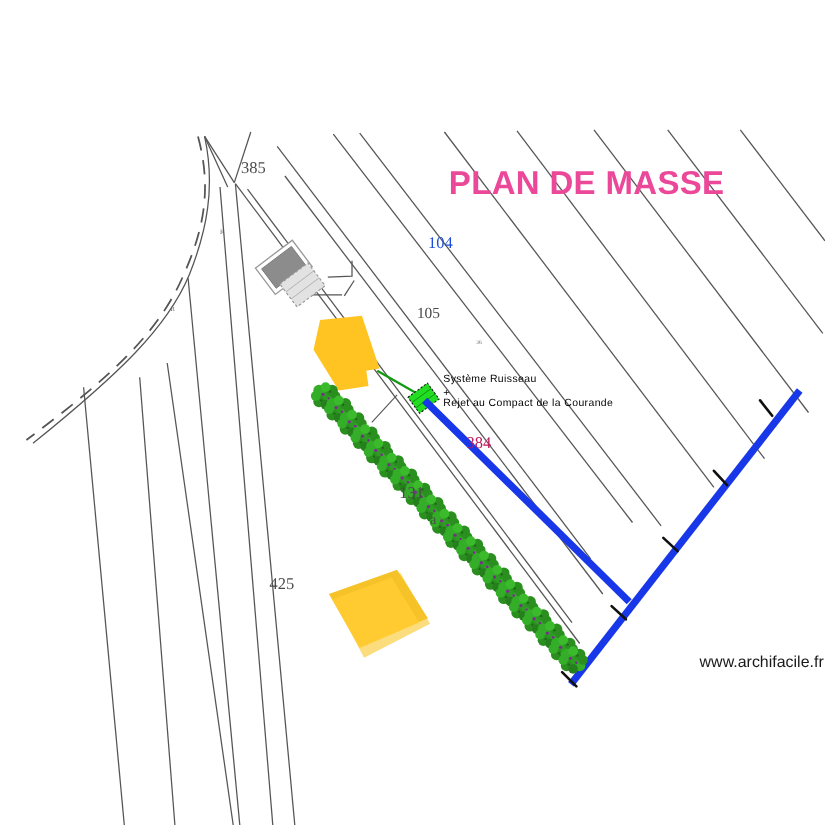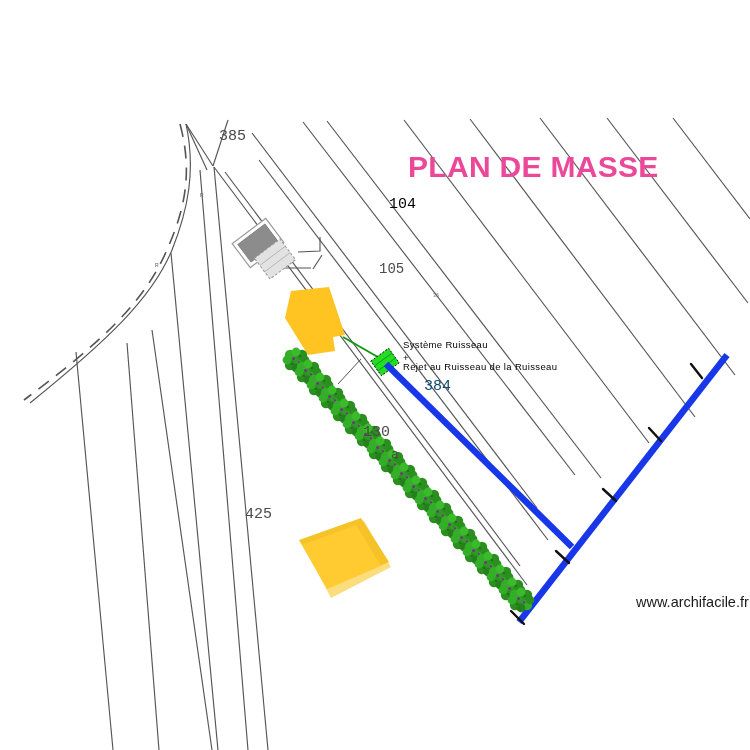--- a/index.html
+++ b/index.html
@@ -19,23 +19,24 @@
   #plan-canvas {
     position: absolute;
     left: 0;
     top: 0;
     width: 750px;
     height: 750px;
   }
   .map-label {
     position: absolute;
     color: #3a3a3a;
-    font-family: Liberation Mono, monospace;
+    font-family: Liberation Serif, serif;
     white-space: nowrap;
     user-select: none;
+    margin-top: 17px;
   }
   #page-title {
     position: absolute;
     left: 408px;
     top: 150px;
     font-family: "Liberation Sans", sans-serif;
     font-size: 30px;
     font-weight: bold;
     color: #ec4899;
     letter-spacing: 0.3px;
@@ -191,28 +192,28 @@
     <use href="#bush" x="512" y="590"></use>
     <use href="#bush" x="521" y="600"></use>
   </g>
 
 </svg>
 
 <div id="page-title">PLAN DE MASSE</div>
 
 <div class="annot-line" style="left:403px; top:339px;">Système Ruisseau</div>
 <div class="annot-line" style="left:403px; top:352px;">+</div>
-<div class="annot-line" style="left:403px; top:361px;">Rejet au Ruisseau  de la Ruisseau</div>
+<div class="annot-line" style="left:403px; top:361px;">Rejet au Compact  de la Courande</div>
 
 <div id="parcel-labels">
     <div class="map-label" style="left: 219px; top: 128px; font-size: 15px; color: rgb(74, 74, 74);">385</div>
-    <div class="map-label" style="left: 389px; top: 196px; font-size: 15px; color: #000000;">104</div>
+    <div class="map-label" style="left: 389px; top: 196px; font-size: 15px; color: #1d4ed8;">104</div>
     <div class="map-label" style="left: 379px; top: 261px; font-size: 14px; color: rgb(74, 74, 74);">105</div>
     <div class="map-label" style="left: 433px; top: 293px; font-size: 5px; color: rgb(102, 102, 102);">36</div>
-    <div class="map-label" style="left: 424px; top: 378px; font-size: 15px; color: #0c4a6e; text-align: right;">384</div>
-    <div class="map-label" style="left: 363px; top: 424px; font-size: 15px; color: rgb(74, 74, 74);">130</div>
+    <div class="map-label" style="left: 424px; top: 378px; font-size: 15px; color: #be185d; text-align: right;">384</div>
+    <div class="map-label" style="left: 363px; top: 424px; font-size: 15px; color: rgb(74, 74, 74);">131</div>
     <div class="map-label" style="left: 391px; top: 447px; font-size: 13px; color: rgb(74, 74, 74);">a</div>
     <div class="map-label" style="left: 245px; top: 506px; font-size: 15px; color: rgb(74, 74, 74);">425</div>
     <div class="map-label" style="left: 200px; top: 192px; font-size: 6px; color: rgb(102, 102, 102);">R</div>
     <div class="map-label" style="left: 155px; top: 262px; font-size: 6px; color: rgb(102, 102, 102);">R</div>
   </div>
 
 <div id="watermark">www.archifacile.fr</div>
 
 </body></html>

